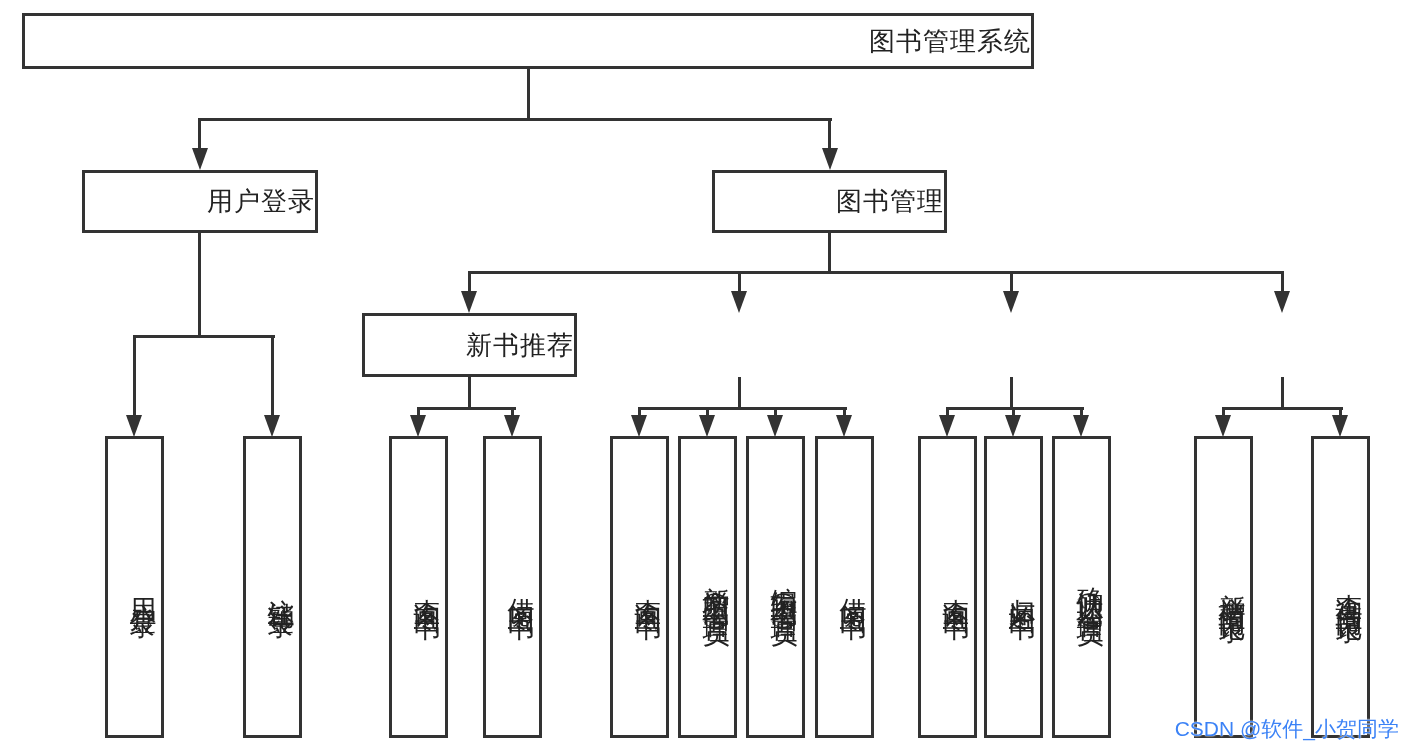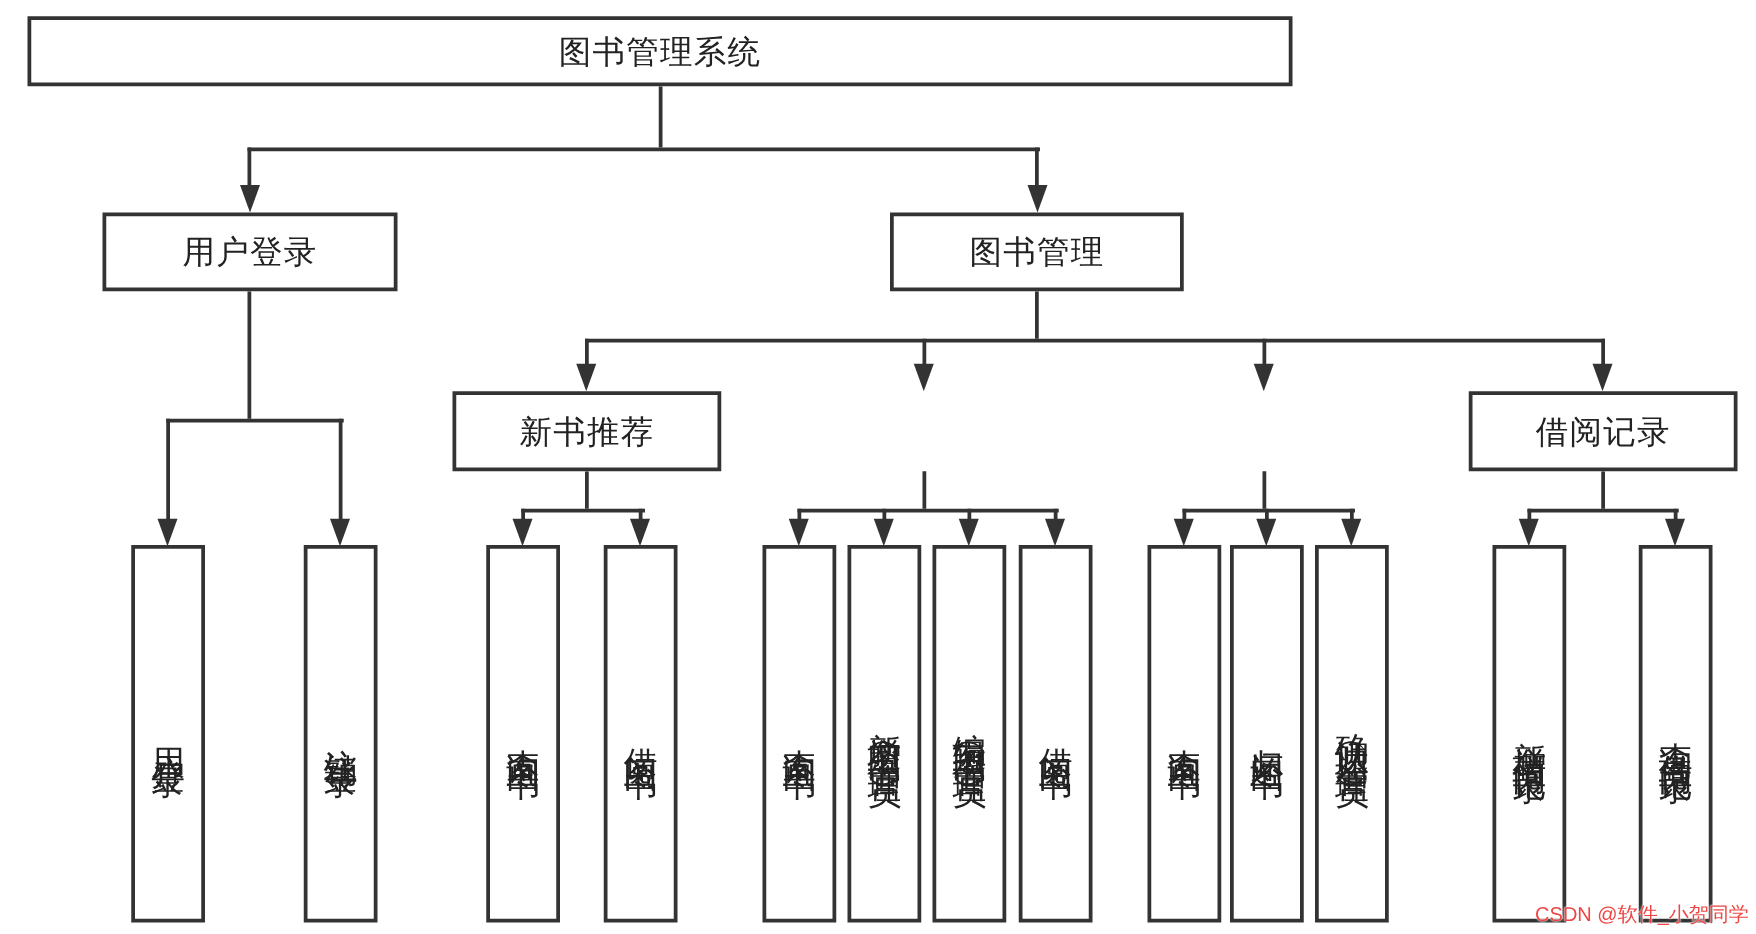--- a/index.html
+++ b/index.html
@@ -11,21 +11,21 @@
     overflow:hidden;
   }
   
   .box{
     position:absolute;
     box-sizing:border-box;
     border:3px solid #333333;
     background:#ffffff;
     display:flex;
     align-items:center;
-    justify-content:center;
+    justify-content:flex-end;
     color:#222222;
   }
   .hlbl{
     font-size:26px;
     letter-spacing:1px;
     white-space:nowrap;
   }
   .vlbl{
     writing-mode:vertical-rl;
     text-orientation:mixed;
@@ -38,22 +38,22 @@
   .hl{position:absolute;height:3px;background:#333333;}
   .ar{
     position:absolute;width:0;height:0;
     border-left:8px solid transparent;
     border-right:8px solid transparent;
     border-top:22px solid #333333;
   }
   .watermark{
     position:absolute;
     right:6px;bottom:4px;
-    font-size:16px;
-    color:#ef4444;
+    font-size:21px;
+    color:#3b82f6;
     text-shadow:0 0 2px #ffffff, 0 0 1px #ffffff;
     white-space:nowrap;
     z-index:5;
   }
 </style>
 </head>
 <body>
 
 <div class="stage">
 
@@ -123,23 +123,20 @@
   <div class="box" style="left:82px;top:170px;width:236px;height:63px;">
     <span class="hlbl">用户登录</span>
   </div>
   <div class="box" style="left:712px;top:170px;width:235px;height:63px;">
     <span class="hlbl">图书管理</span>
   </div>
 
   <div class="box" style="left:362px;top:313px;width:215px;height:64px;">
     <span class="hlbl">新书推荐</span>
   </div>
-  <div class="box" style="left:1175px;top:313px;width:215px;height:64px;">
-    <span class="hlbl">借阅记录</span>
-  </div>
 
   <div class="box" style="left:105px;top:436px;width:59px;height:302px;">
     <span class="vlbl">用户登录</span>
   </div>
   <div class="box" style="left:243px;top:436px;width:59px;height:302px;">
     <span class="vlbl">注销登录</span>
   </div>
 
   <div class="box" style="left:389px;top:436px;width:59px;height:302px;">
     <span class="vlbl">查询图书</span>

